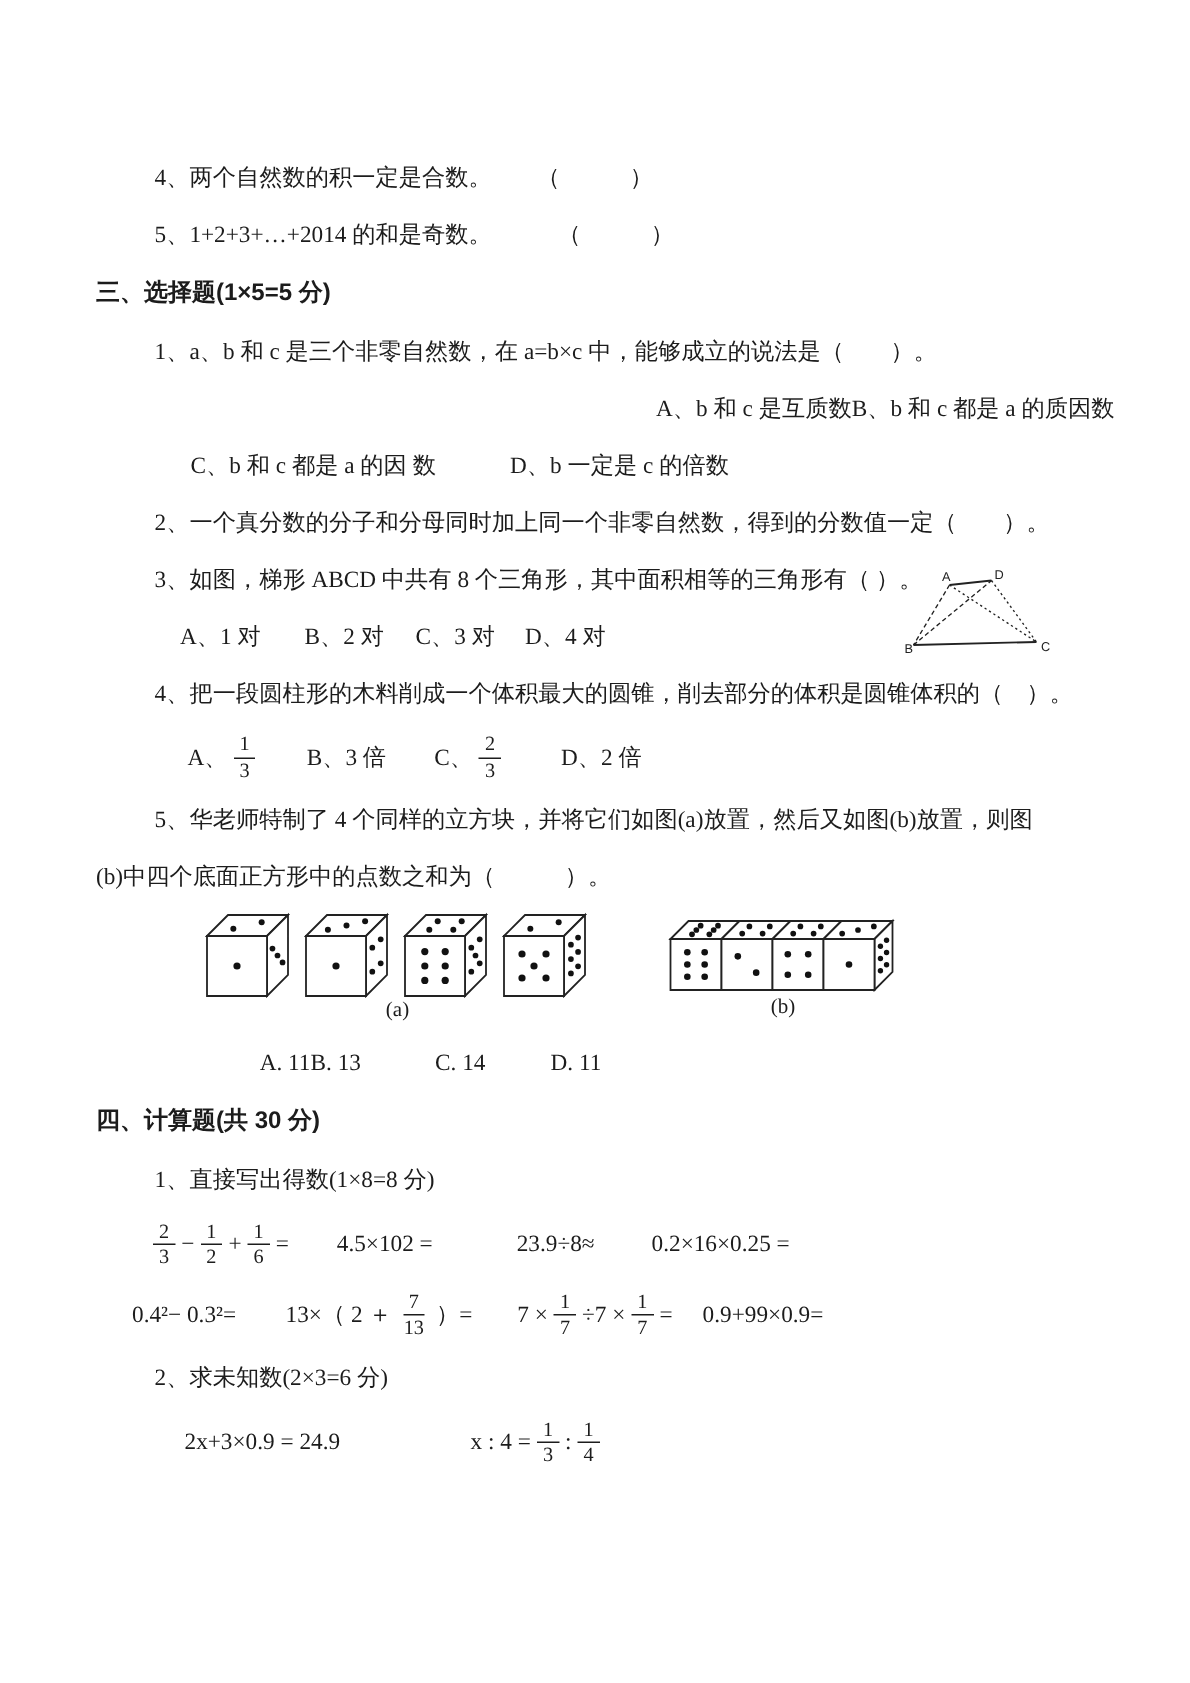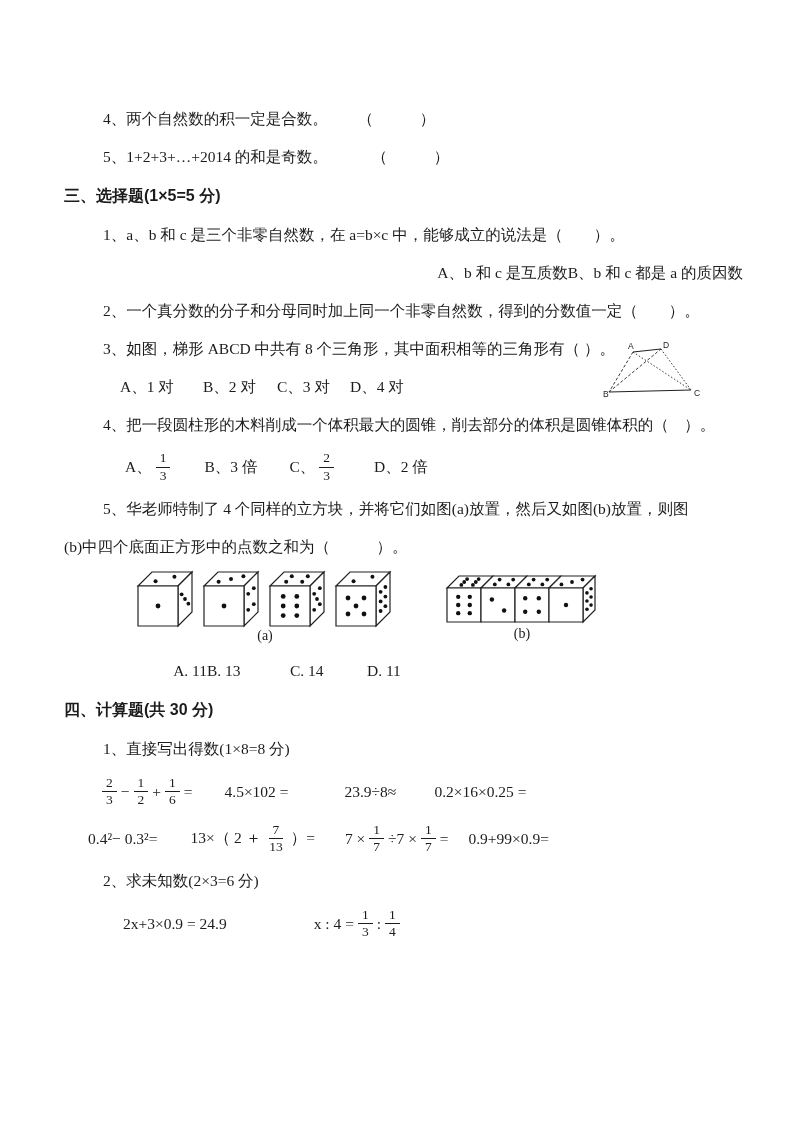--- a/index.html
+++ b/index.html
@@ -63,20 +63,23 @@
   </div>
   <div class="line indent1">
     <span>5、1+2+3+…+2014 的和是奇数。</span><span class="paren5">（　　　）</span>
   </div>
 
   <div class="sec">三、选择题(1×5=5 分)</div>
 
   <div class="line indent1">1、a、b 和 c 是三个非零自然数，在 a=b×c 中，能够成立的说法是（　　）。</div>
   <div class="line optrow q1ab">
     <span class="oA">A、b 和 c 是互质数</span><span>B、b 和 c 都是 a 的质因数</span>
+  </div>
+  <div class="line optrow q1cd">
+    <span class="oC">C、b 和 c 都是 a 的因 数</span><span>D、b 一定是 c 的倍数</span>
   </div>
 
   <div class="line indent1">2、一个真分数的分子和分母同时加上同一个非零自然数，得到的分数值一定（　　）。</div>
 
   <div class="q3wrap">
     <div class="line indent1">3、如图，梯形 ABCD 中共有 8 个三角形，其中面积相等的三角形有（ ）。</div>
     <div class="line optrow q3o">
       <span class="o1">A、1 对</span><span class="o2">B、2 对</span><span class="o3">C、3 对</span><span>D、4 对</span>
     </div>
     <svg class="trap" width="100" height="62" viewBox="0 0 100 62">

